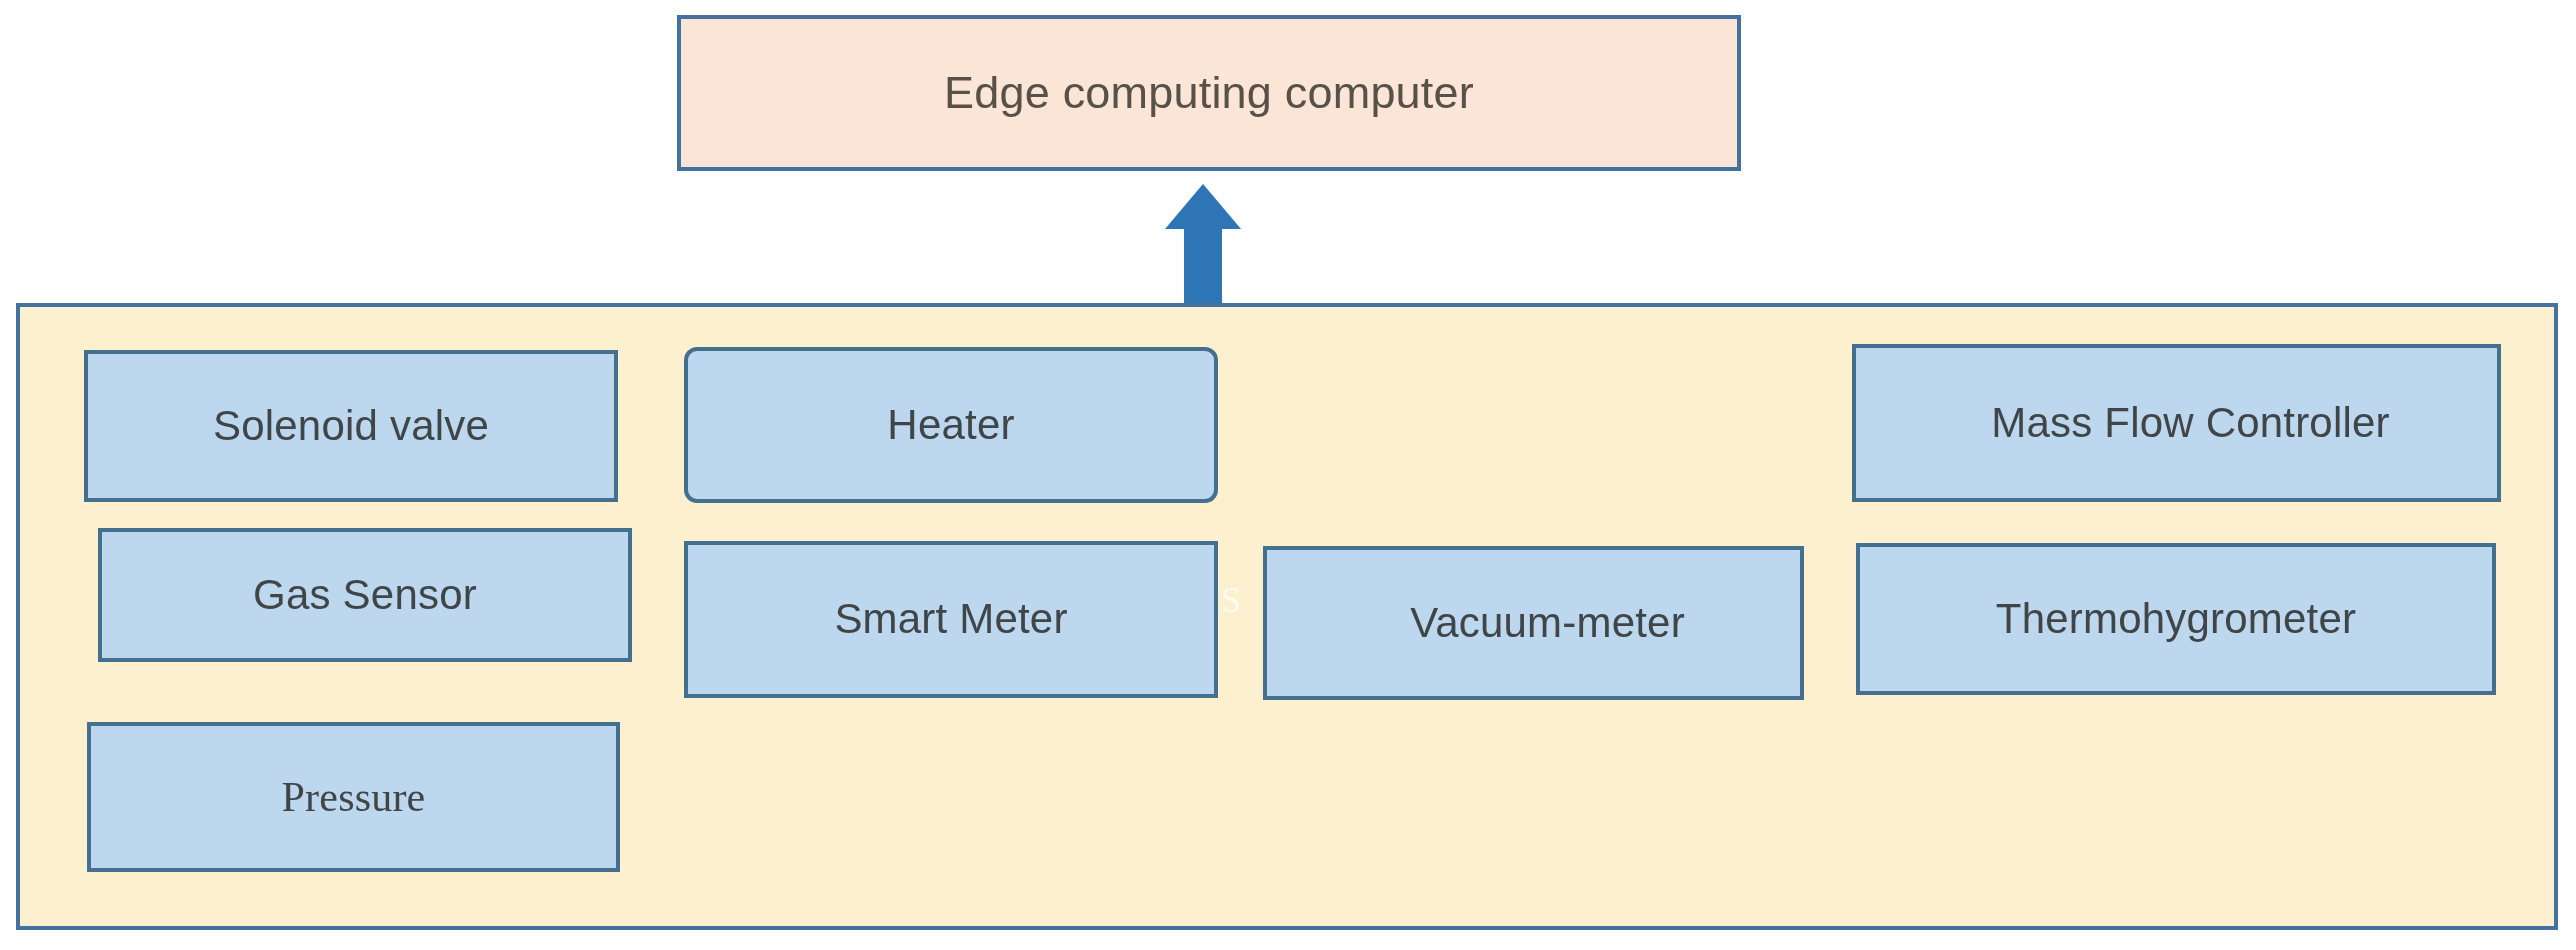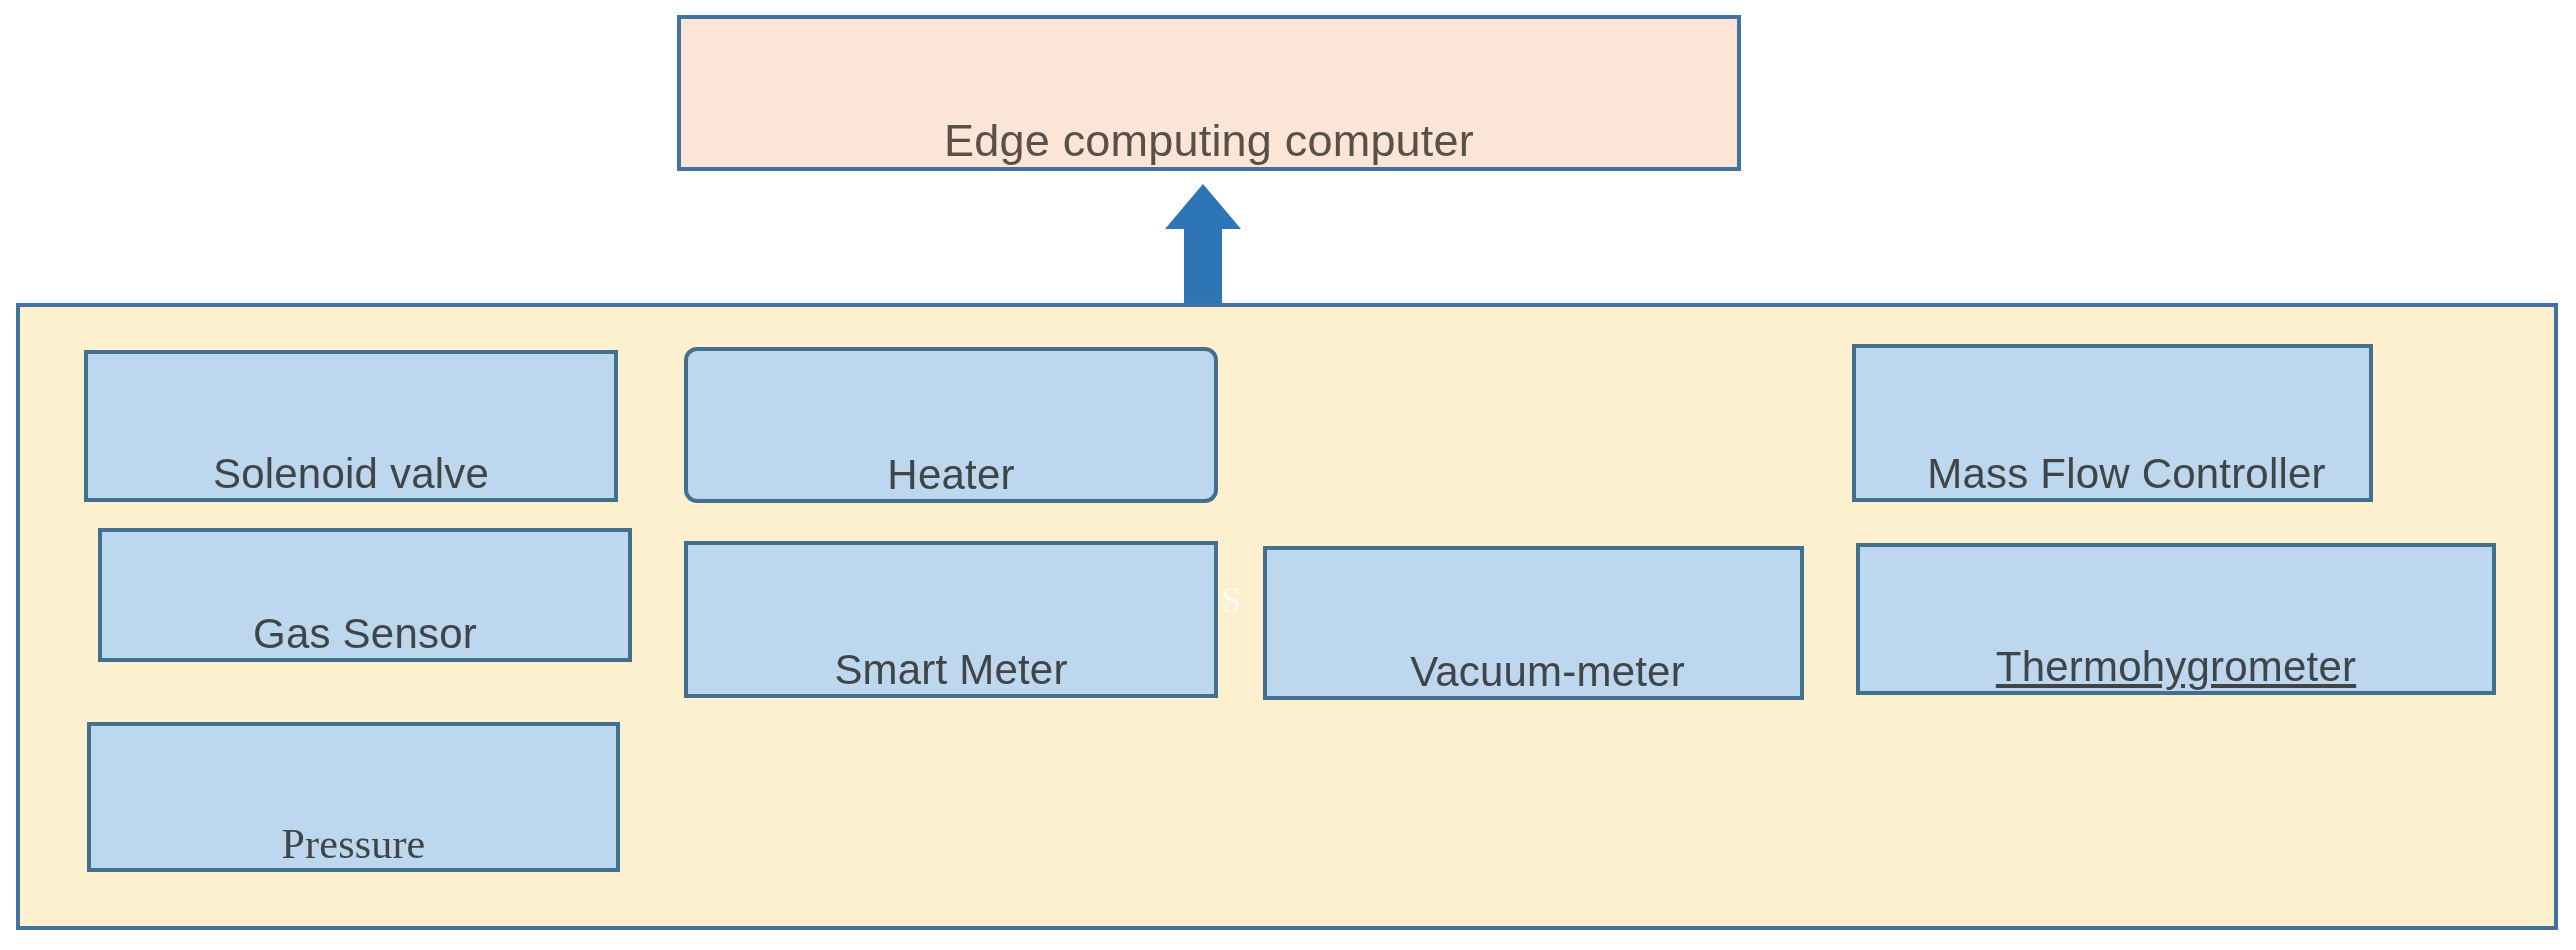--- a/index.html
+++ b/index.html
@@ -16,21 +16,21 @@
     height: 951px;
     background: #ffffff;
     overflow: hidden;
   }
 
   
   .node {
     position: absolute;
     box-sizing: border-box;
     display: flex;
-    align-items: flex-end;
+    align-items: center;
     justify-content: center;
     text-align: center;
     line-height: 1.15;
   }
 
   
   .edge-box {
     background: #FBE5D6;
     border: 4.5px solid #4472A0;
     color: #58514A;
@@ -100,37 +100,37 @@
 
   <div class="node device-box" style="left:84px; top:350px; width:534px; height:152px;">
     <span>Solenoid valve</span>
   </div>
 
   <div class="node device-box" style="left:684px; top:347px; width:534px; height:156px;border-radius:13px;">
     <span>Heater</span>
   </div>
 
 
-  <div class="node device-box" style="left:1852px; top:344px; width:521px; height:158px;padding-left:28px;">
+  <div class="node device-box" style="left:1852px; top:344px; width:649px; height:158px;padding-left:28px;">
     <span>Mass Flow Controller</span>
   </div>
 
   <div class="node device-box" style="left:98px; top:528px; width:534px; height:134px;">
     <span>Gas Sensor</span>
   </div>
 
   <div class="node device-box" style="left:684px; top:541px; width:534px; height:157px;">
     <span>Smart Meter</span>
   </div>
 
   <div class="node device-box" style="left:1263px; top:546px; width:541px; height:154px;padding-left:28px;">
     <span>Vacuum-meter</span>
   </div>
 
-  <div class="node device-box" style="left:1856px; top:543px; width:640px; height:152px;text-decoration:underline;">
+  <div class="node device-box" style="left:1856px; top:543px; width:640px; height:152px;">
     <span>Thermohygrometer</span>
   </div>
 
   <div class="node device-box" style="left:87px; top:722px; width:533px; height:150px;font-family:Liberation Serif, serif;">
     <span>Pressure</span>
   </div>
 
   <div class="watermark" style="left:1221px; top:579px;">S</div>
 
 </div>

